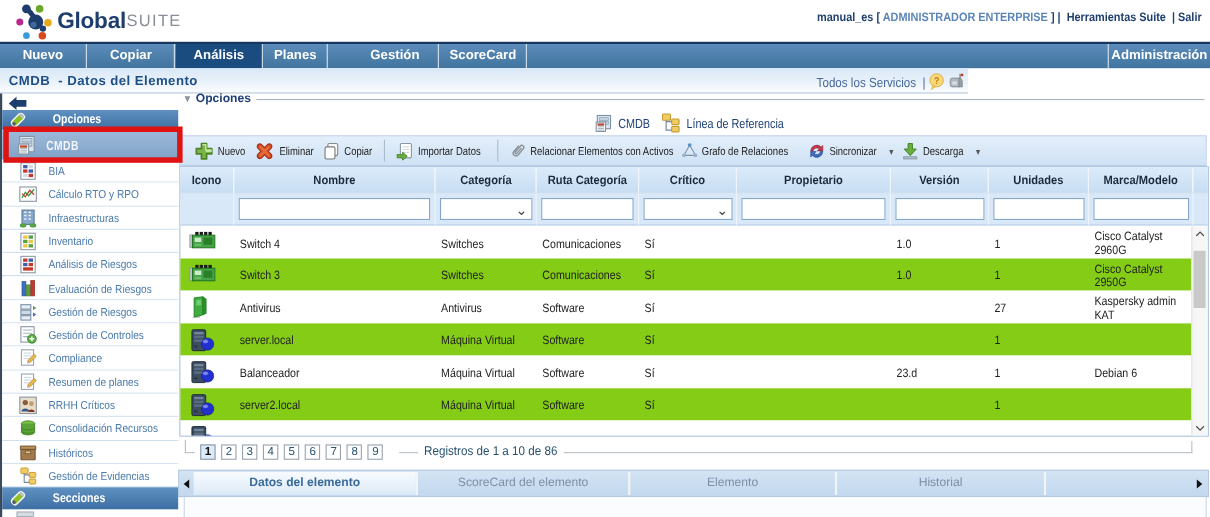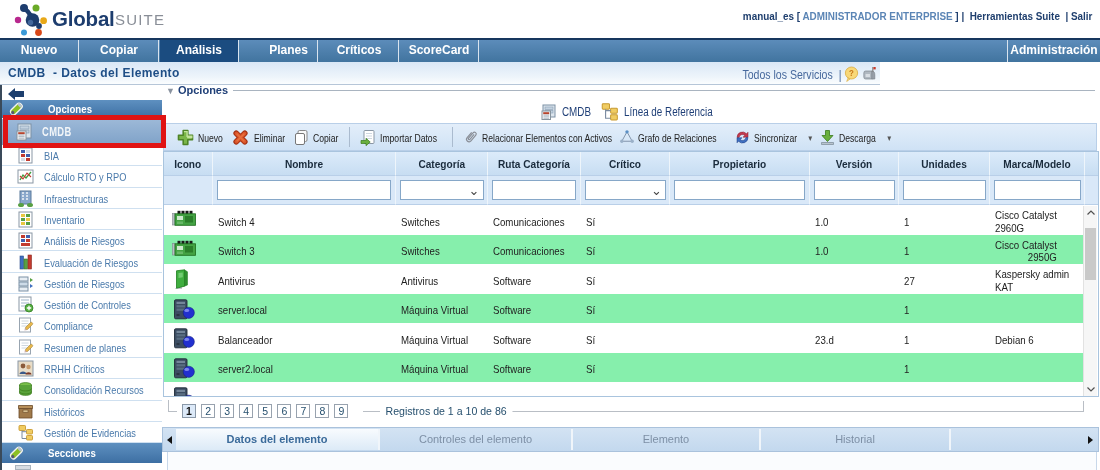--- a/index.html
+++ b/index.html
@@ -38,21 +38,21 @@
 .tbtxt{position:absolute;top:8px;font-size:10.5px;color:#222;white-space:nowrap;transform:scaleX(0.82);transform-origin:0 0;}
 .tbsep{position:absolute;top:3px;width:1px;height:20px;background:#aabbcf;}
 
 .grid{position:absolute;left:163px;top:151px;width:936px;height:246px;border:1px solid #a9c4de;background:#fff;}
 .ghead{position:absolute;top:0;height:24px;background:linear-gradient(#dcebfa,#c7ddf2);border-right:1px solid #eef5fb;border-bottom:1px solid #b9cfe8;}
 .ghead span{display:block;text-align:center;font-size:11px;font-weight:bold;color:#1a2b3c;line-height:24px;transform:scaleX(0.92);}
 .gfilter{position:absolute;top:24px;height:29px;background:#d9e8f8;border-right:1px solid #eef5fb;border-bottom:1px solid #b9cfe8;}
 .finput{position:absolute;top:4px;height:20px;background:#fff;border:1px solid #86a7c8;}
 .chev{position:absolute;right:3px;top:2px;font-size:13px;color:#444;font-weight:normal;}
 .grow{position:absolute;left:0;width:920px;height:29.5px;}
-.grow.alt{background:#86efac;text-align:right;}
+.grow.alt{background:#84cc16;}
 .gcell{position:absolute;font-size:11px;color:#222;top:10.5px;white-space:nowrap;transform:scaleX(0.88);transform-origin:0 50%;}
 .gcell2{position:absolute;font-size:11px;color:#222;top:4px;line-height:12.5px;white-space:nowrap;transform:scaleX(0.88);transform-origin:0 50%;}
 
 .vscroll{position:absolute;right:1px;top:54px;width:14px;height:190px;background:#f6f6f6;border-left:1px solid #e2e2e2;}
 .vthumb{position:absolute;left:1px;top:22px;width:11px;height:52px;background:#c9c9c9;}
 
 .pbtn{position:absolute;top:404px;width:14px;height:14px;border:1px solid #98a2ae;background:#fff;font-size:10.5px;color:#27506e;text-align:center;line-height:12.5px;}
 .pbtn.cur{background:#dce9f8;font-weight:bold;color:#111;border-color:#8a98a8;}
 .reglabel{position:absolute;left:380px;top:405px;background:#fff;padding:0 6px;font-size:11.5px;color:#27506e;transform:scaleX(0.92);transform-origin:0 0;white-space:nowrap;}
 
@@ -79,22 +79,22 @@
 </svg>
 <span style="position:absolute;left:42px;top:7px;font-size:20.5px;font-weight:bold;color:#1d3d6e;letter-spacing:-0.2px;">Global</span>
 <span style="position:absolute;left:105px;top:11px;font-size:15px;color:#898e97;letter-spacing:1.2px;">SUITE</span>
 </div>
 <div class="userinfo">manual_es [ <span class="ent">ADMINISTRADOR ENTERPRISE</span> ] |&nbsp; Herramientas Suite &nbsp;| Salir</div>
 
 <div class="navbar">
   <div class="tab" style="left:0;width:79px;">Nuevo</div>
   <div class="tab" style="left:80px;width:79px;">Copiar</div>
   <div class="tab active" style="left:160px;width:79px;">Análisis</div>
-  <div class="tab" style="left:240px;width:58px;margin-left:20px;">Planes</div>
-  <div class="tab" style="left:320px;width:79px;">Críticos</div>
+  <div class="tab" style="left:240px;width:58px;">Planes</div>
+  <div class="tab" style="left:320px;width:79px;">Gestión</div>
   <div class="tab" style="left:400px;width:79px;">ScoreCard</div>
   <div class="tab" style="left:1007px;width:93px;border-right:none;border-left:1px solid #d9e4ef;">Administración</div>
 </div>
 
 <div class="crumbbar">
   <div class="crumb">CMDB &nbsp;- Datos del Elemento</div>
   <div class="crumbright">Todos los Servicios &nbsp;|
 <svg style="vertical-align:-3px;" width="17" height="16" viewBox="0 0 17 16">
           <ellipse cx="8" cy="7" rx="7" ry="6" fill="#f8d878" stroke="#d8a838" stroke-width="0.8"></ellipse>
           <path d="M4 12 l-1.5 3.5 4 -2.5z" fill="#f8d878" stroke="#d8a838" stroke-width="0.6"></path>
@@ -555,20 +555,20 @@
 <div class="pbtn" style="left:258.2px;">5</div>
 <div class="pbtn" style="left:277.3px;">6</div>
 <div class="pbtn" style="left:296.3px;">7</div>
 <div class="pbtn" style="left:315.4px;">8</div>
 <div class="pbtn" style="left:334.4px;">9</div>
 <div class="reglabel">Registros de 1 a 10 de 86</div>
 
 <div class="btabstrip" id="btabs">
 <div class="abs" style="left:4px;top:8px;width:0;height:0;border-right:5px solid #111;border-top:4px solid transparent;border-bottom:4px solid transparent;"></div>
 <div class="btab active" style="left:13px;width:204px;">Datos del elemento</div>
-<div class="btab" style="left:217px;width:193px;">Controles del elemento</div>
+<div class="btab" style="left:217px;width:193px;">ScoreCard del elemento</div>
 <div class="btab" style="left:410px;width:188px;">Elemento</div>
 <div class="btab" style="left:598px;width:190px;">Historial</div>
 <div class="abs" style="right:5px;top:8px;width:0;height:0;border-left:5px solid #111;border-top:4px solid transparent;border-bottom:4px solid transparent;"></div>
 </div>
 <div class="btmpanel"></div>
 
 </div>
 
 </body></html>

